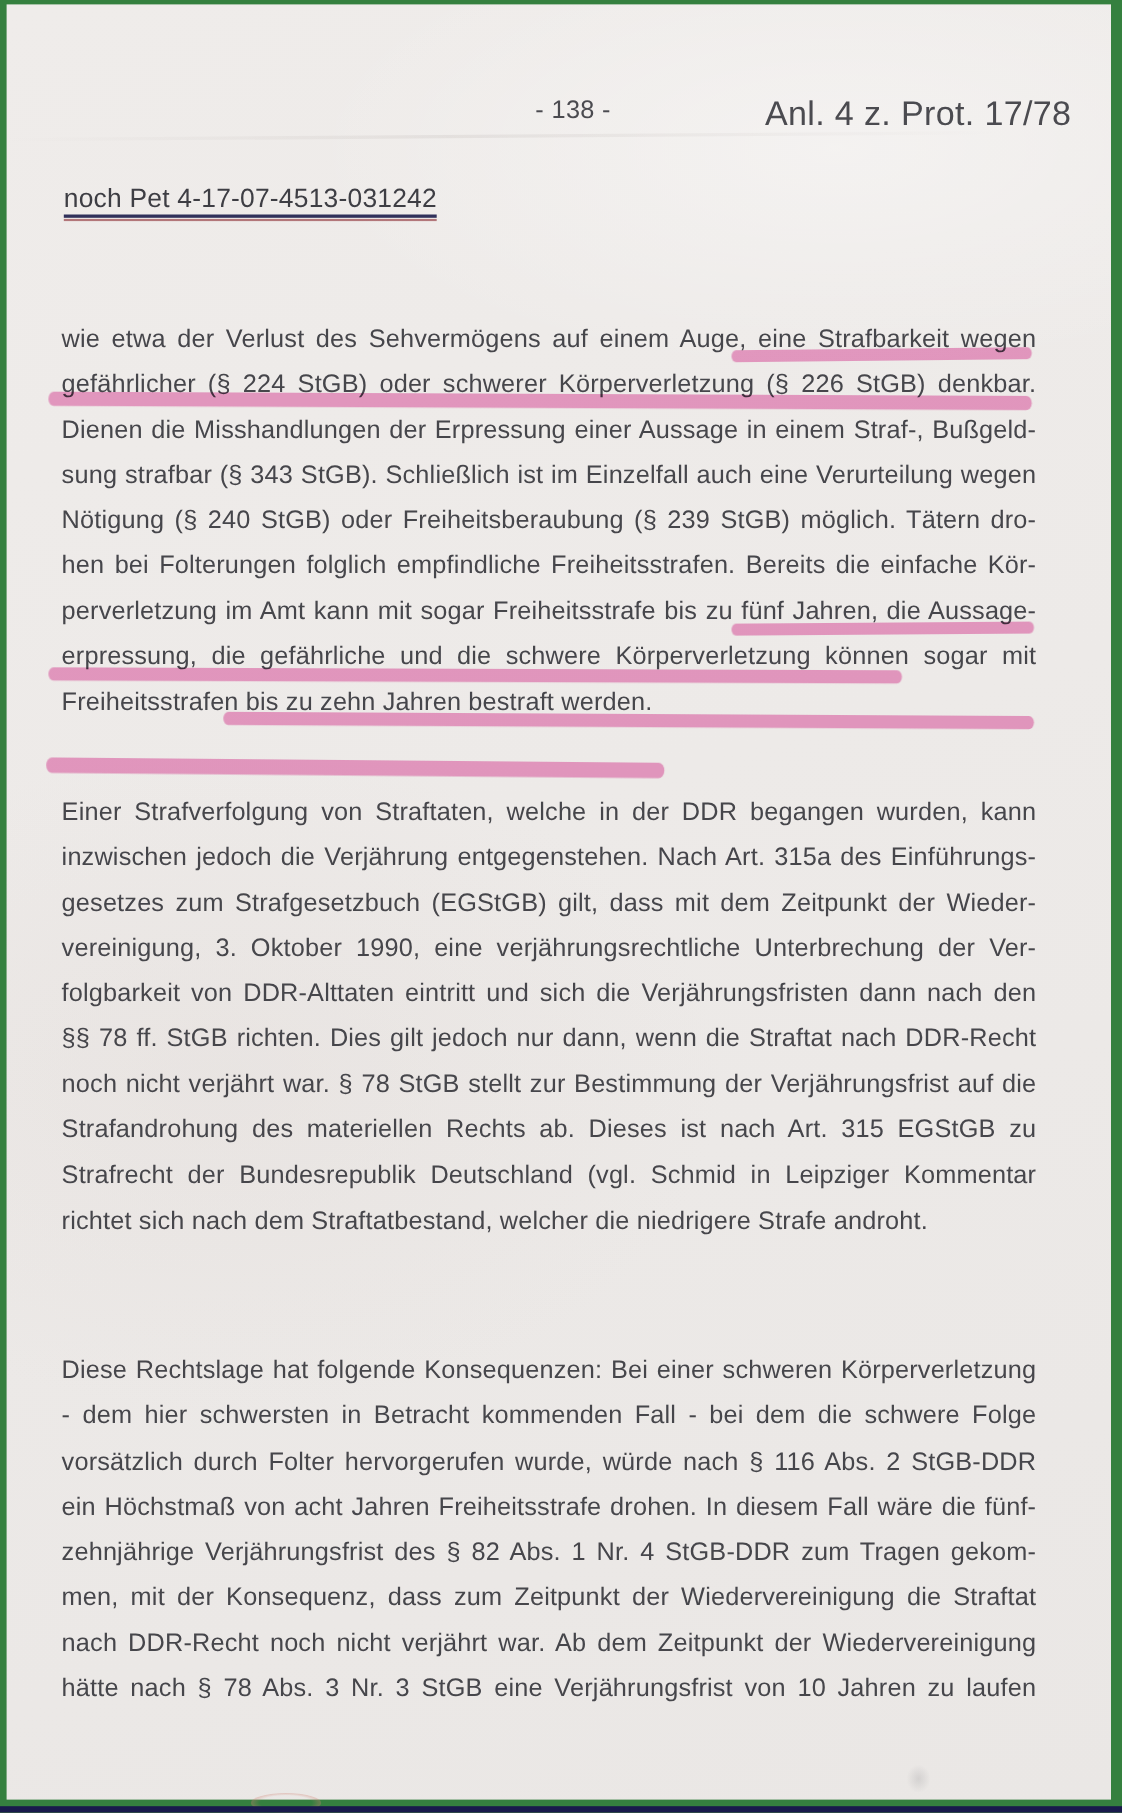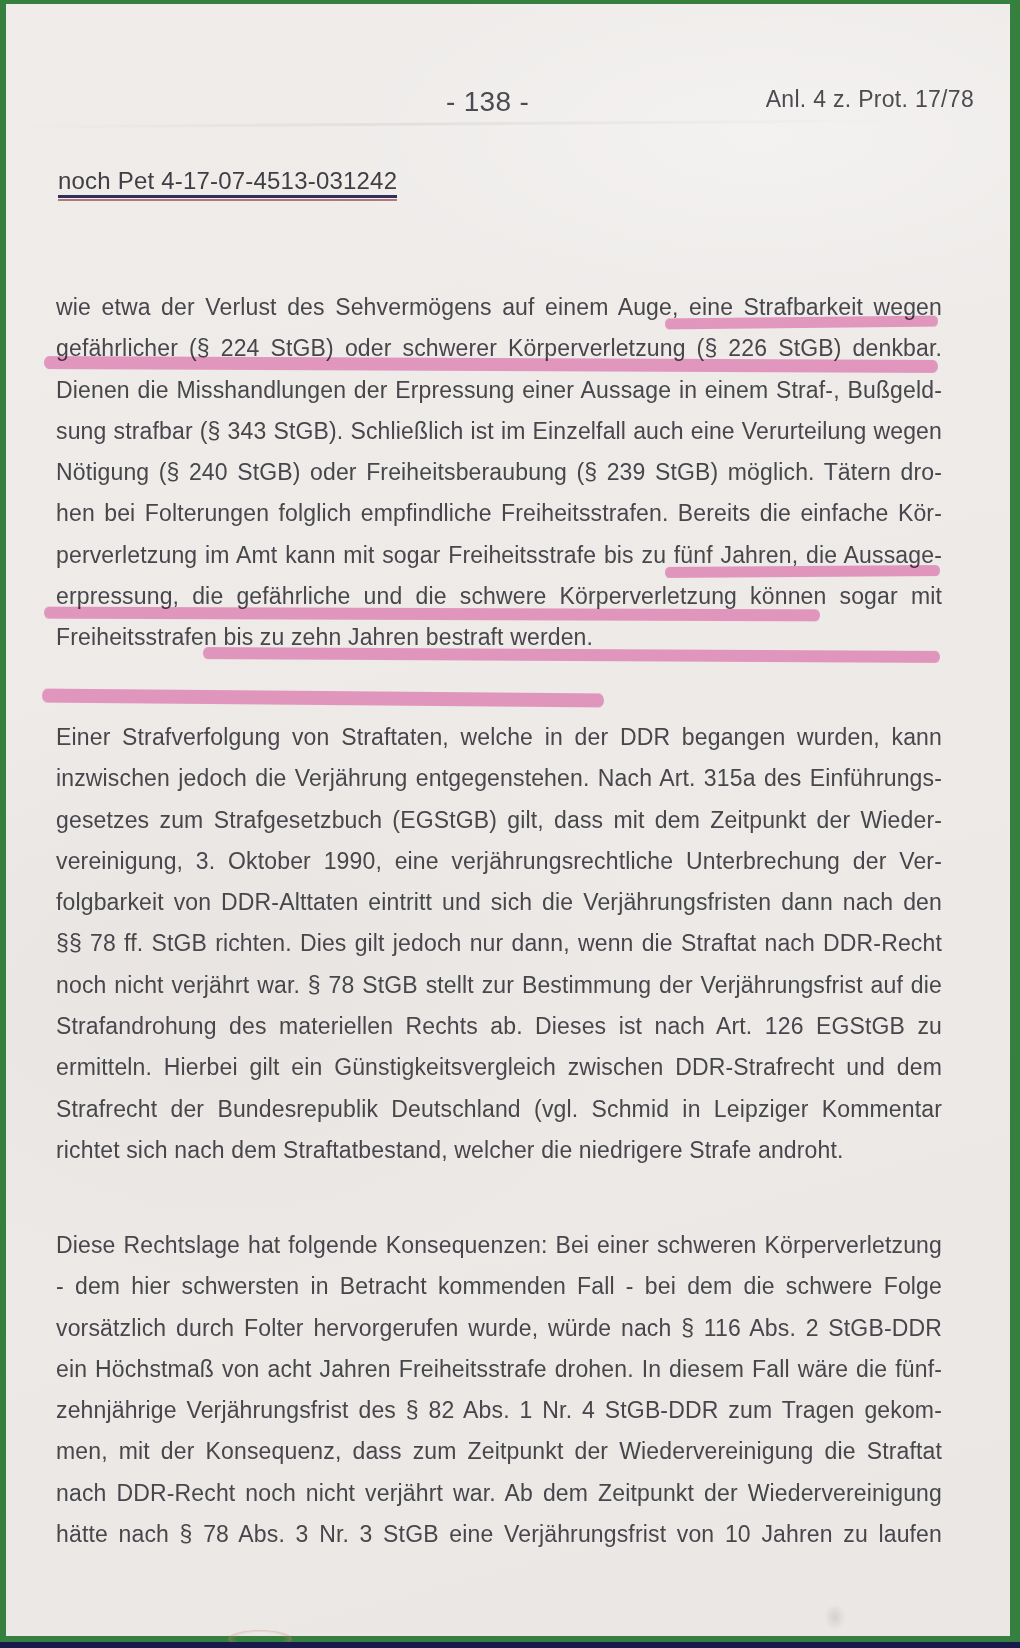--- a/index.html
+++ b/index.html
@@ -14,25 +14,25 @@
     background:
       radial-gradient(ellipse 700px 300px at 75% 8%, rgba(255,255,255,.35), rgba(255,255,255,0) 70%),
       radial-gradient(ellipse 600px 400px at 20% 60%, rgba(225,218,215,.35), rgba(225,218,215,0) 75%),
       linear-gradient(165deg,#efecea 0%, #edeae8 45%, #eae7e5 100%);
   }
   .edge-navy{
     position:absolute;left:0;bottom:0;width:100%;height:6px;background:#191a4c;z-index:5;
   }
   .header-row{position:absolute;left:0;top:82px;width:1020px;height:30px;color:#4b4b50;}
   .page-number{
-    position:absolute;left:440px;width:150px;text-align:left;
-    font-size:28px;letter-spacing:.3px;
+    position:absolute;left:440px;width:150px;text-align:center;
+    font-size:23px;letter-spacing:.3px;
   }
   .annex-ref{
-    position:absolute;right:52px;top:0;font-size:23px;letter-spacing:.3px;
+    position:absolute;right:52px;top:0;font-size:31px;letter-spacing:.3px;
   }
   .ref-line{position:absolute;left:52px;top:163px;font-size:24px;color:#3e3e44;letter-spacing:.2px;}
   .ref-line span{
     display:inline-block;padding-bottom:7px;
     background-image:
       linear-gradient(#30305a,#30305a),
       linear-gradient(rgba(146,56,62,.65),rgba(146,56,62,.65));
     background-size:100% 3px,100% 2px;
     background-position:0 calc(100% - 4px),0 calc(100% - 1px);
     background-repeat:no-repeat;
@@ -98,22 +98,21 @@
           <div class="line last">Freiheitsstrafen bis zu zehn Jahren bestraft werden.</div>
         </div>
         <div class="para" style="top: 713px;">
           <div class="line">Einer Strafverfolgung von Straftaten, welche in der DDR begangen wurden, kann</div>
           <div class="line">inzwischen jedoch die Verjährung entgegenstehen. Nach Art. 315a des Einführungs-</div>
           <div class="line">gesetzes zum Strafgesetzbuch (EGStGB) gilt, dass mit dem Zeitpunkt der Wieder-</div>
           <div class="line">vereinigung, 3. Oktober 1990, eine verjährungsrechtliche Unterbrechung der Ver-</div>
           <div class="line">folgbarkeit von DDR-Alttaten eintritt und sich die Verjährungsfristen dann nach den</div>
           <div class="line">§§ 78 ff. StGB richten. Dies gilt jedoch nur dann, wenn die Straftat nach DDR-Recht</div>
           <div class="line">noch nicht verjährt war. § 78 StGB stellt zur Bestimmung der Verjährungsfrist auf die</div>
-          <div class="line">Strafandrohung des materiellen Rechts ab. Dieses ist nach Art. 126 EGStGB zu</div>
-          <div class="line">ermitteln. Hierbei gilt ein Günstigkeitsvergleich zwischen DDR-Strafrecht und dem</div>
+          <div class="line">Strafandrohung des materiellen Rechts ab. Dieses ist nach Art. 315 EGStGB zu</div>
           <div class="line">Strafrecht der Bundesrepublik Deutschland (vgl. Schmid in Leipziger Kommentar</div>
           <div class="line last">richtet sich nach dem Straftatbestand, welcher die niedrigere Strafe androht.</div>
         </div>
         <div class="para" style="top: 1221px;">
           <div class="line">Diese Rechtslage hat folgende Konsequenzen: Bei einer schweren Körperverletzung</div>
           <div class="line">- dem hier schwersten in Betracht kommenden Fall - bei dem die schwere Folge</div>
           <div class="line">vorsätzlich durch Folter hervorgerufen wurde, würde nach § 116 Abs. 2 StGB-DDR</div>
           <div class="line">ein Höchstmaß von acht Jahren Freiheitsstrafe drohen. In diesem Fall wäre die fünf-</div>
           <div class="line">zehnjährige Verjährungsfrist des § 82 Abs. 1 Nr. 4 StGB-DDR zum Tragen gekom-</div>
           <div class="line">men, mit der Konsequenz, dass zum Zeitpunkt der Wiedervereinigung die Straftat</div>

